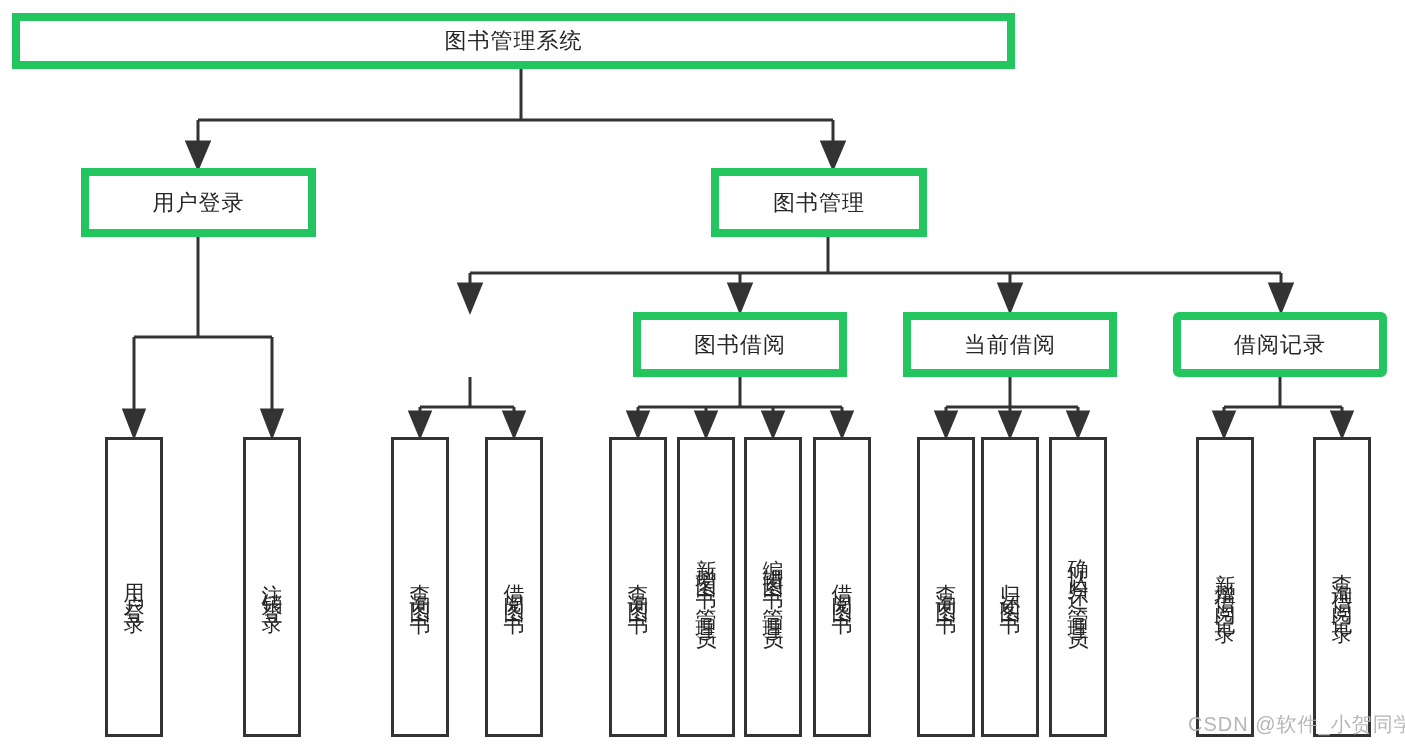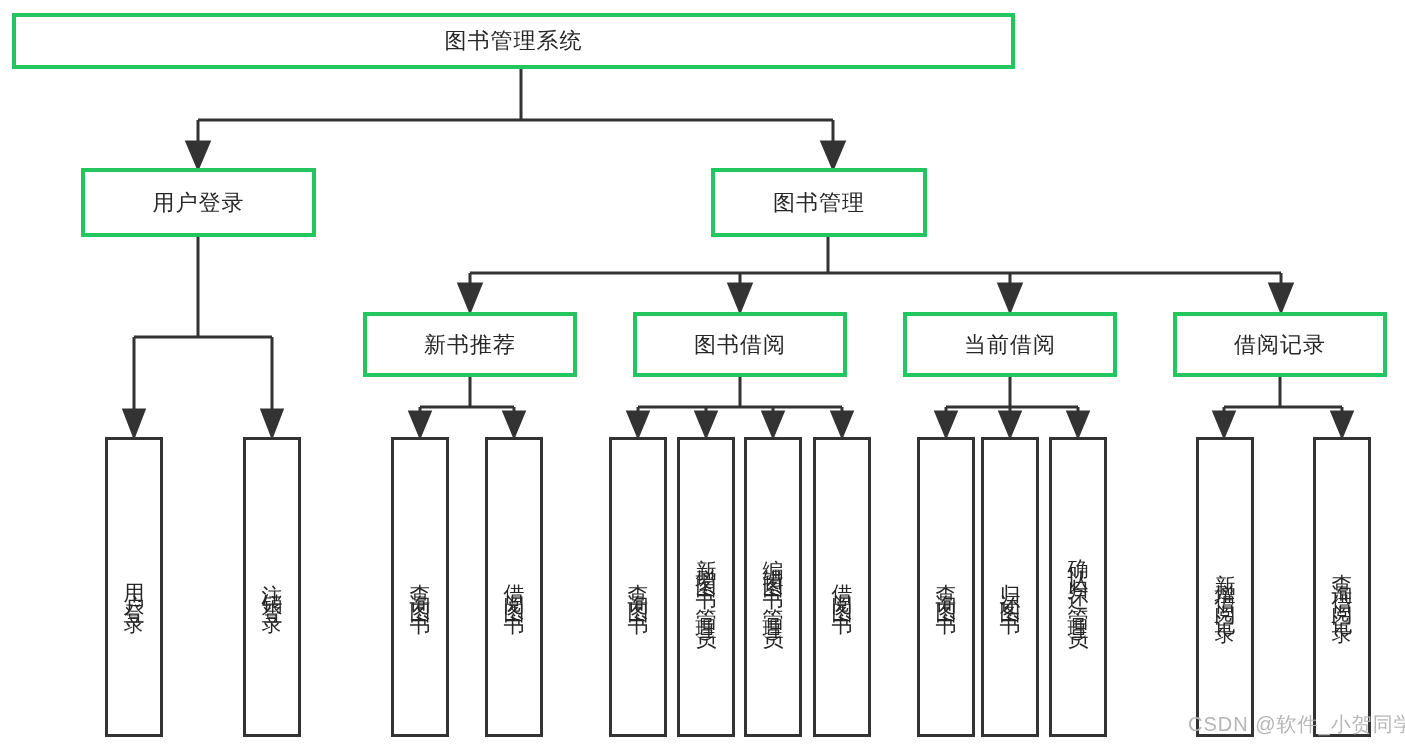--- a/index.html
+++ b/index.html
@@ -19,21 +19,21 @@
   .wires {
     position: absolute;
     left: 0;
     top: 0;
     width: 1405px;
     height: 747px;
   }
   .hnode {
     position: absolute;
     box-sizing: border-box;
-    border: 4px solid #22c55e;
+    border: 8px solid #22c55e;
     background: #ffffff;
     display: flex;
     align-items: center;
     justify-content: center;
     font-size: 22px;
     letter-spacing: 1px;
     white-space: nowrap;
   }
   .vnode {
     position: absolute;
@@ -114,24 +114,23 @@
       <polygon points="1214,412 1234,412 1224,436" fill="#333333"></polygon>
       <polygon points="1332,412 1352,412 1342,436" fill="#333333"></polygon>
     </g>
   </svg>
 
   <div class="hnode" style="left:12px; top:13px; width:1003px; height:56px;">图书管理系统</div>
 
   <div class="hnode" style="left:81px; top:168px; width:235px; height:69px;">用户登录</div>
   <div class="hnode" style="left:711px; top:168px; width:216px; height:69px;">图书管理</div>
 
-  <div class="hnode" style="left:363px; top:312px; width:214px; height:65px;">新书推荐</div>
   <div class="hnode" style="left:633px; top:312px; width:214px; height:65px;">图书借阅</div>
   <div class="hnode" style="left:903px; top:312px; width:214px; height:65px;">当前借阅</div>
-  <div class="hnode" style="left:1173px; top:312px; width:214px; height:65px;">借阅记录</div>
+  <div class="hnode" style="left:1173px; top:312px; width:214px; height:65px;border-radius:6px;">借阅记录</div>
 
   <div class="vnode" style="left:105px;">用户登录</div>
   <div class="vnode" style="left:243px;">注销登录</div>
 
   <div class="vnode" style="left:391px;">查询图书</div>
   <div class="vnode" style="left:485px;">借阅图书</div>
 
   <div class="vnode" style="left:609px;">查询图书</div>
   <div class="vnode" style="left:677px;">新增图书（管理员）</div>
   <div class="vnode" style="left:744px;">编辑图书（管理员）</div>

